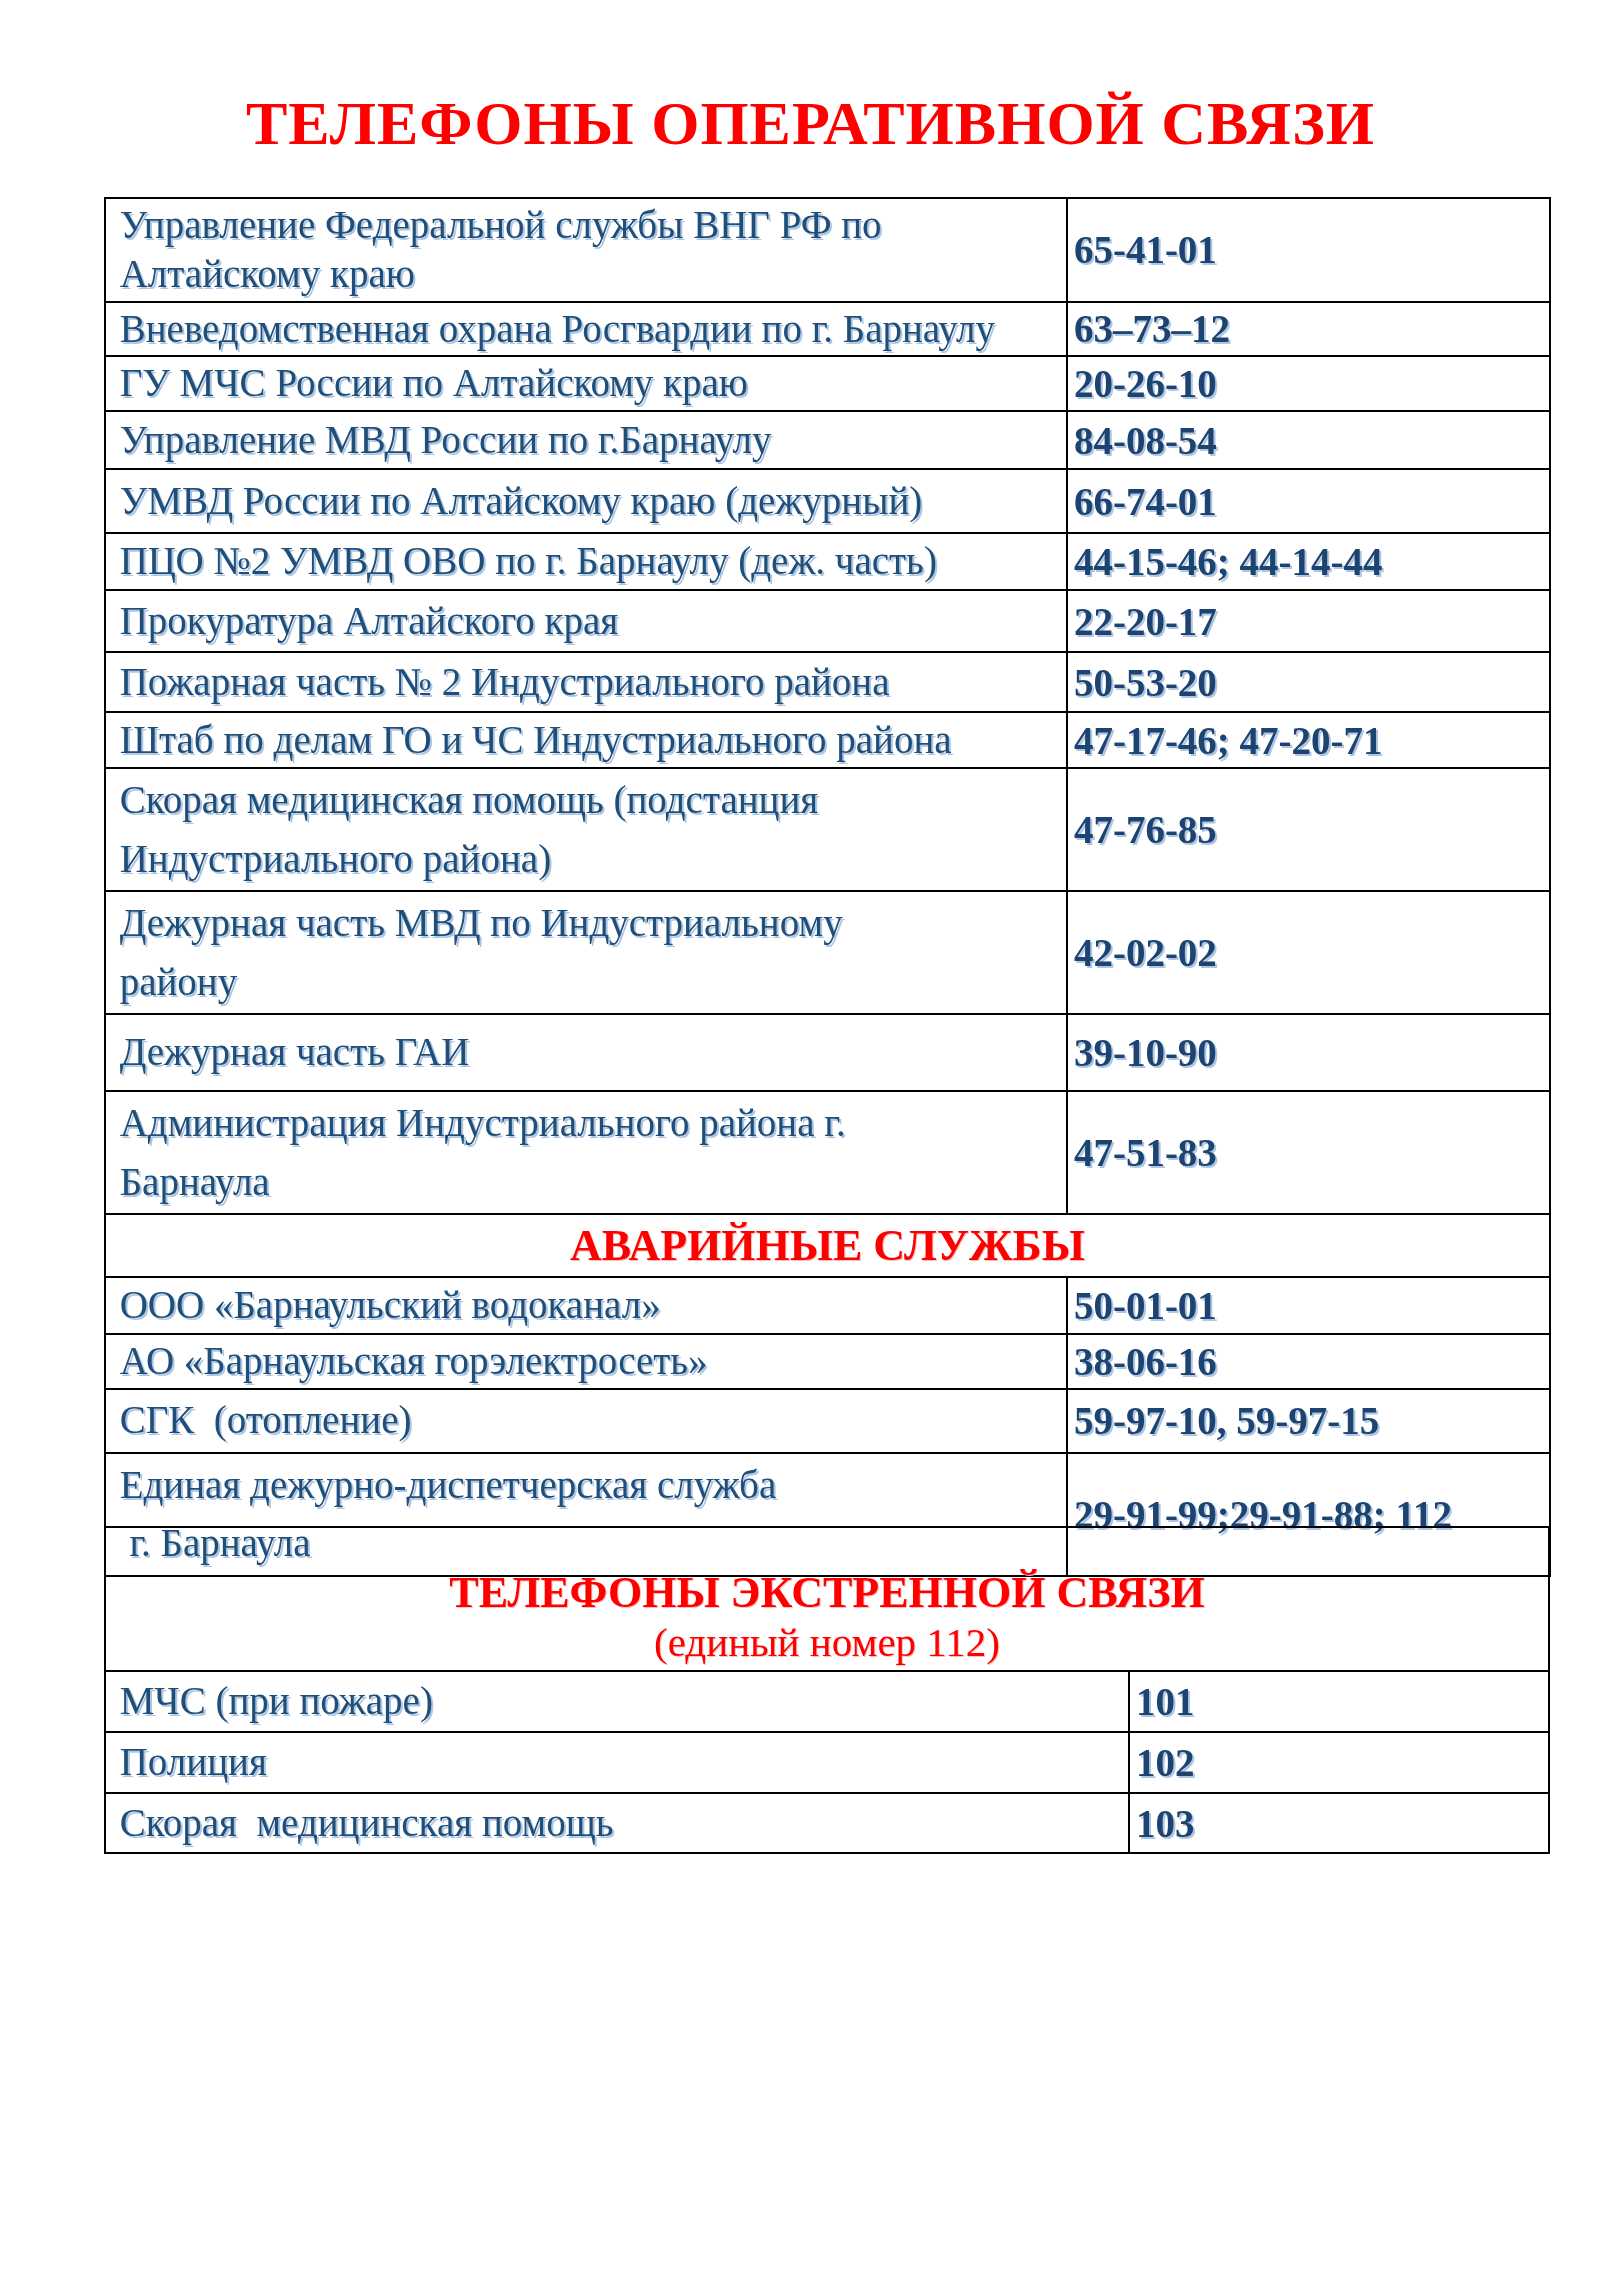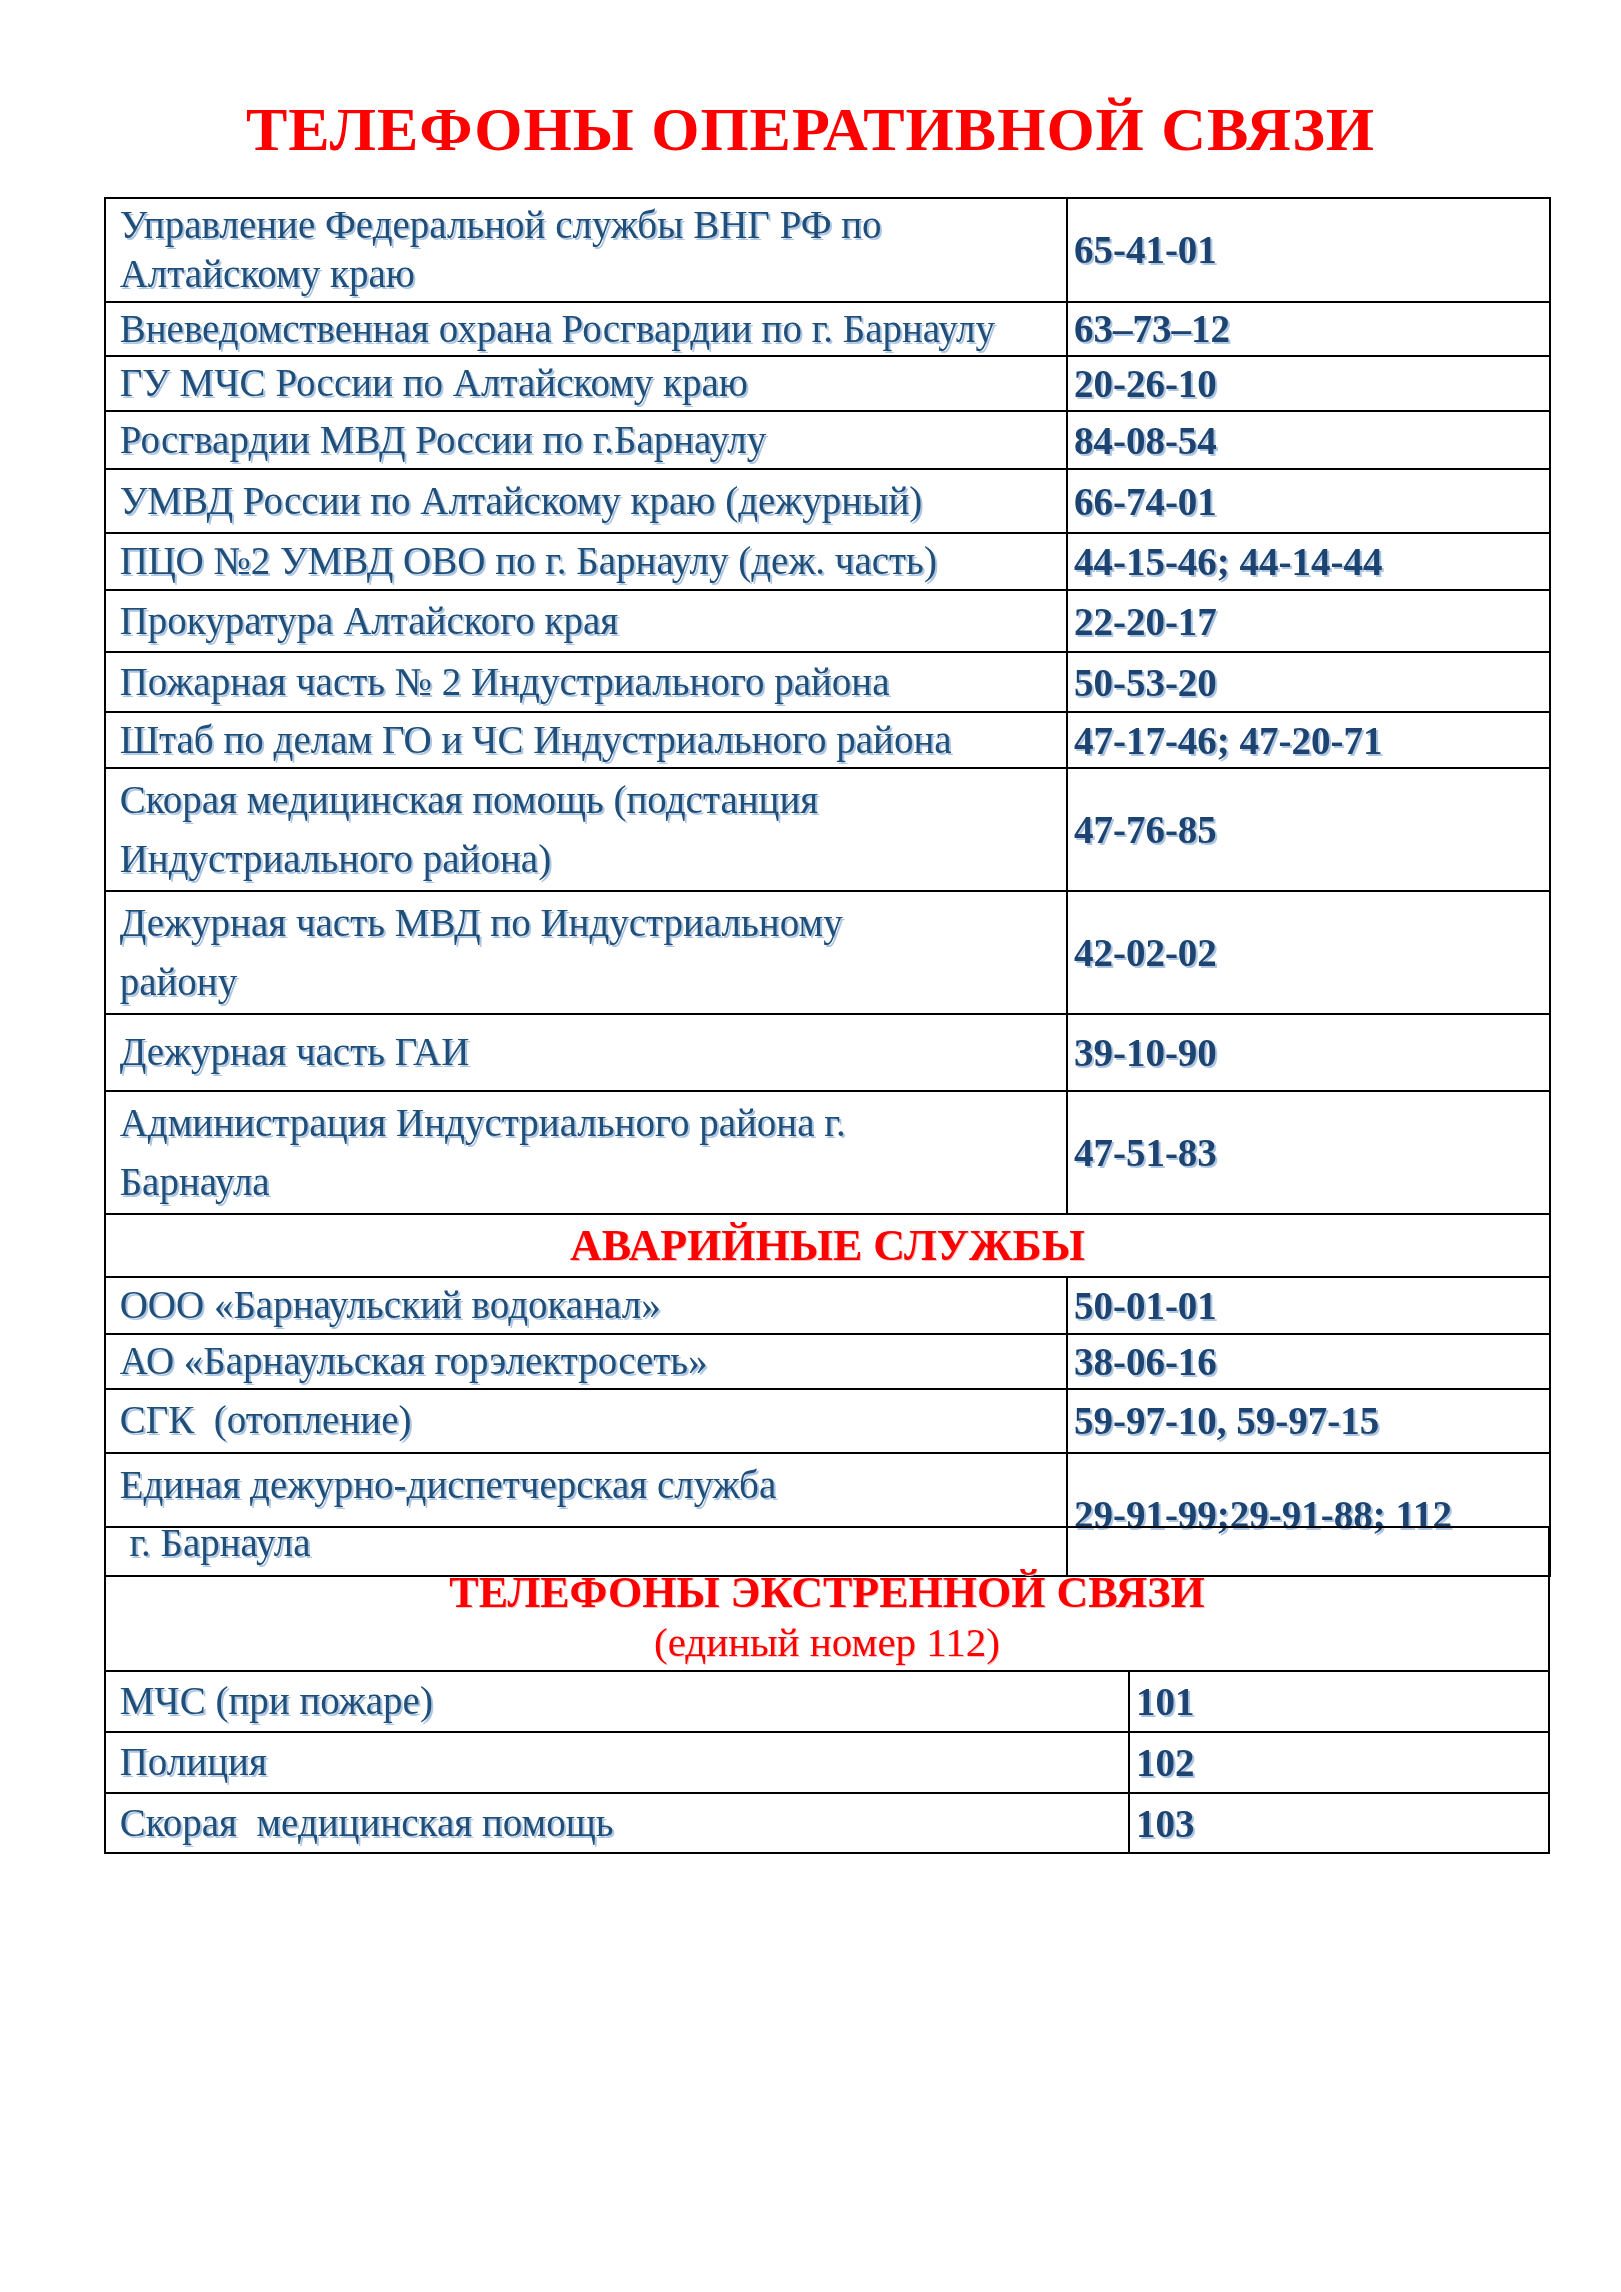--- a/index.html
+++ b/index.html
@@ -10,21 +10,21 @@
   body {
     position: relative;
     width: 1621px;
     height: 2293px;
     font-family: "Liberation Serif", "DejaVu Serif", serif;
   }
 
   
   .page-title {
     position: absolute;
-    top: 98px;
+    top: 92px;
     left: 0;
     width: 100%;
     margin: 0;
     text-align: center;
     font-size: 62px;
     line-height: 1;
     font-weight: bold;
     color: #fe0000;
     letter-spacing: 1px;
     white-space: nowrap;
@@ -114,21 +114,21 @@
     </tr>
     <tr style="height:54px">
       <td class="label-cell">Вневедомственная охрана Росгвардии по г. Барнаулу</td>
       <td class="number-cell">63–73–12</td>
     </tr>
     <tr style="height:54px">
       <td class="label-cell">ГУ МЧС России по Алтайскому краю</td>
       <td class="number-cell">20-26-10</td>
     </tr>
     <tr style="height:58px">
-      <td class="label-cell">Росгвардии МВД России по г.Барнаулу</td>
+      <td class="label-cell">Управление МВД России по г.Барнаулу</td>
       <td class="number-cell">84-08-54</td>
     </tr>
     <tr style="height:64px">
       <td class="label-cell">УМВД России по Алтайскому краю (дежурный)</td>
       <td class="number-cell">66-74-01</td>
     </tr>
     <tr style="height:57px">
       <td class="label-cell">ПЦО №2 УМВД ОВО по г. Барнаулу (деж. часть)</td>
       <td class="number-cell">44-15-46; 44-14-44</td>
     </tr>

